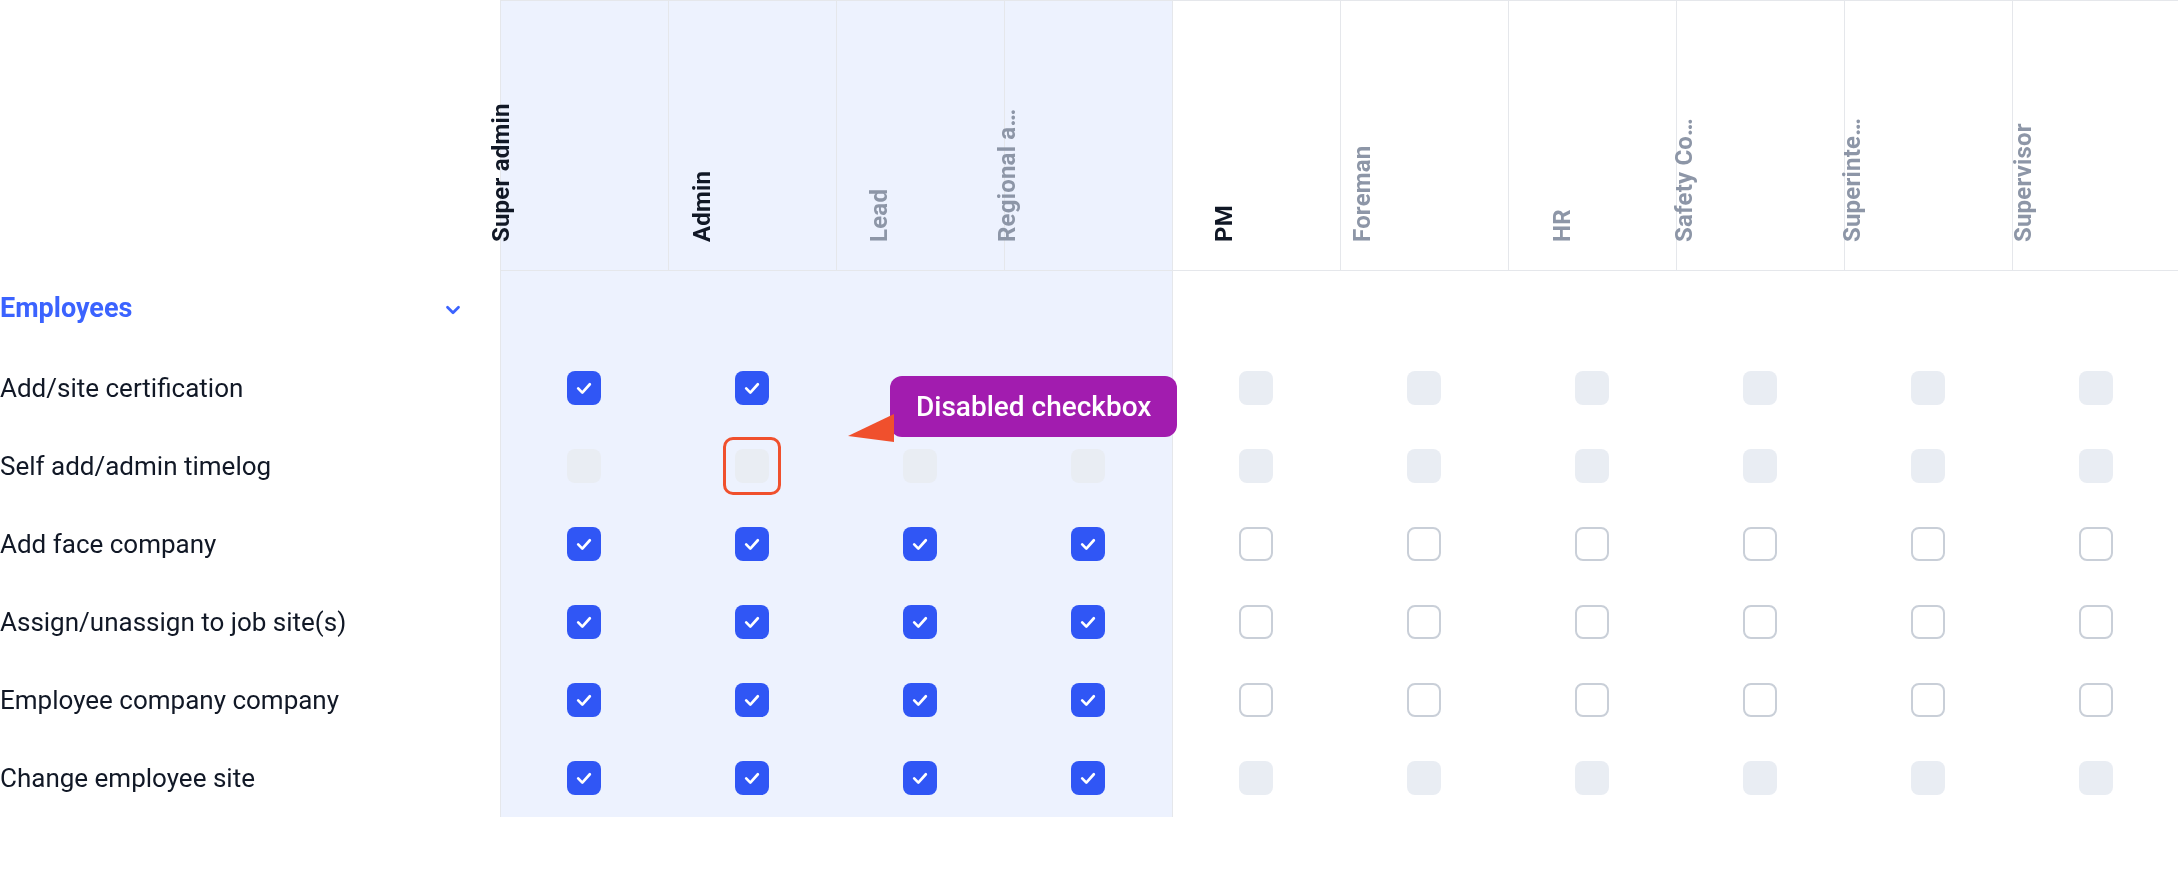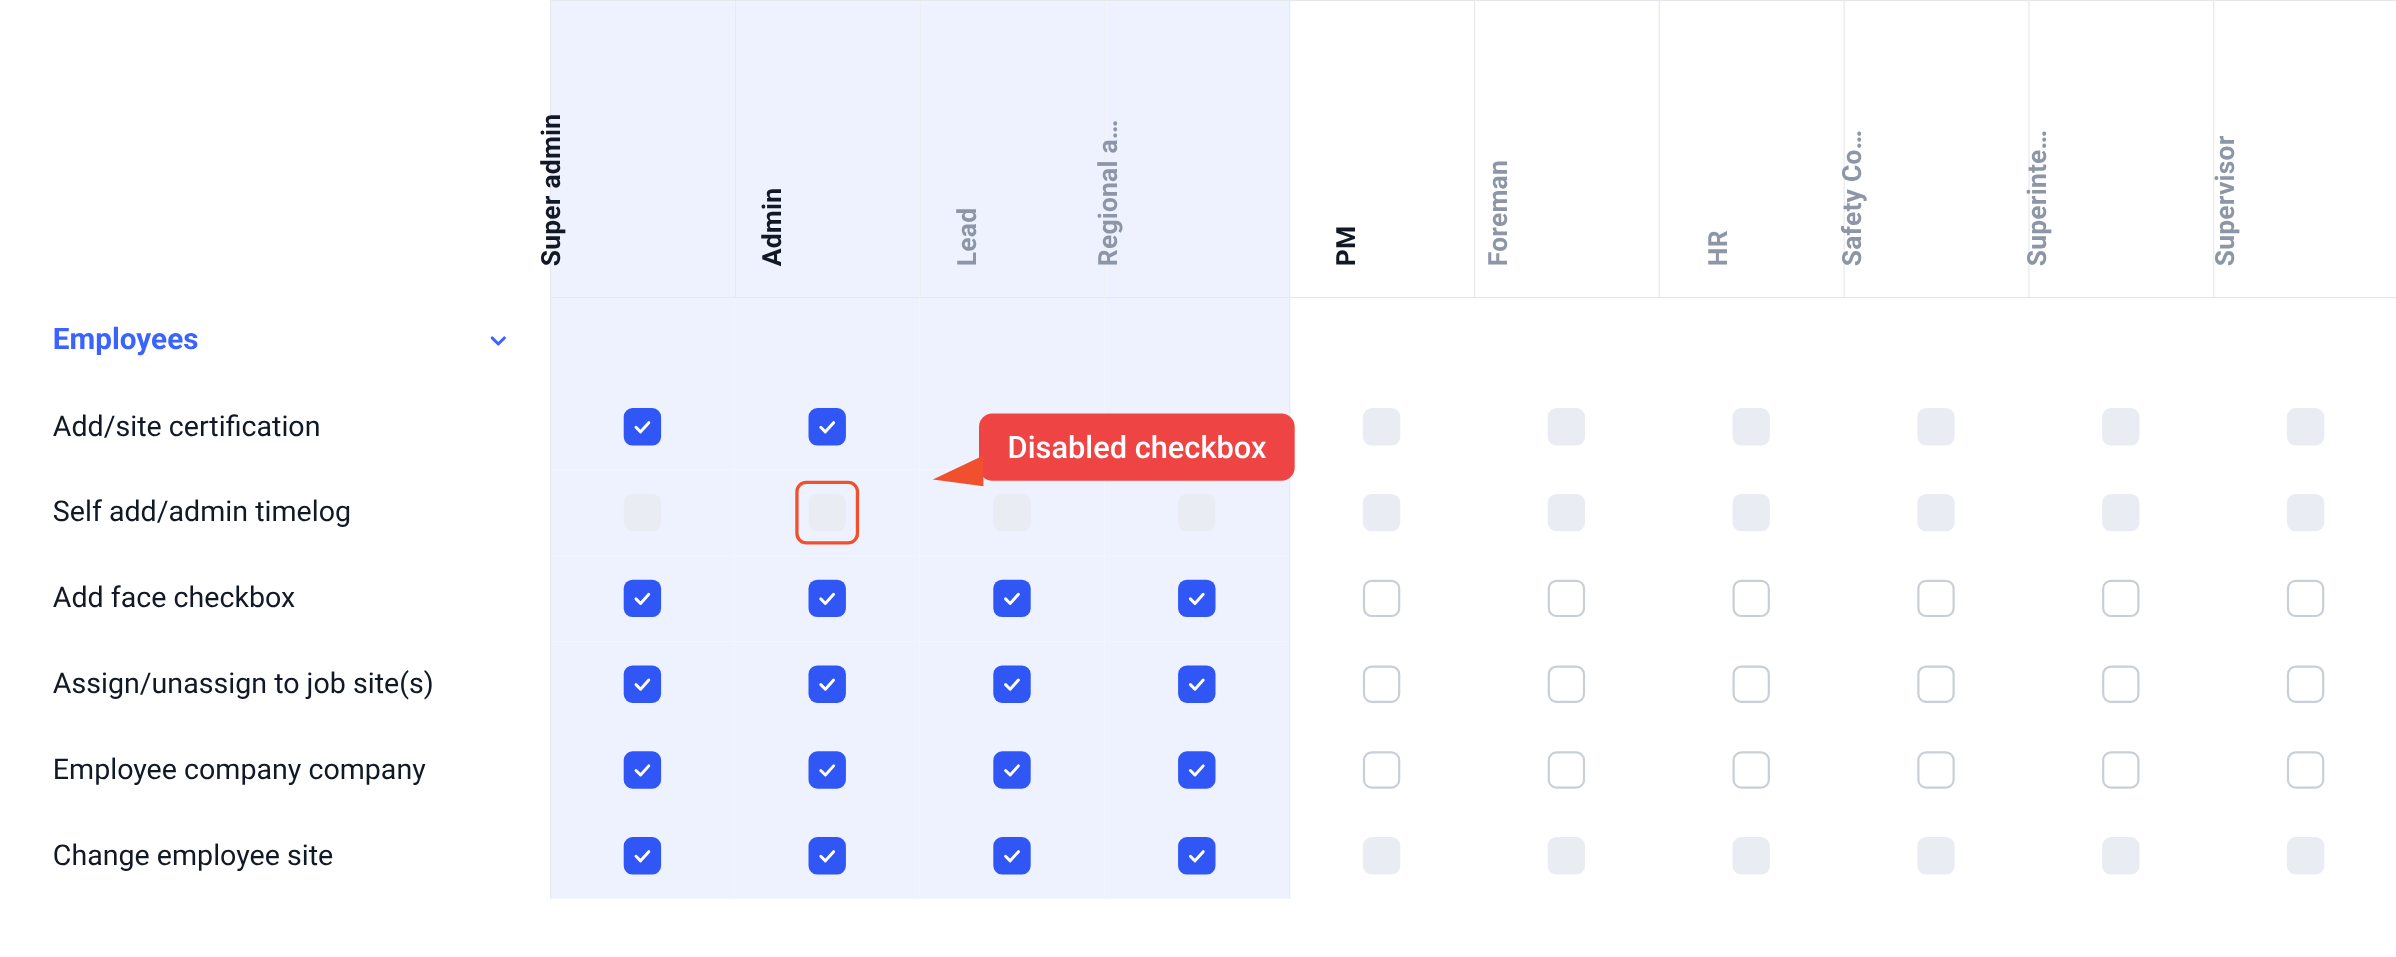--- a/index.html
+++ b/index.html
@@ -49,21 +49,20 @@
     letter-spacing: 0.2px;
     color: #111826;
   }
   .header-cell.muted .rot { color: #8d96a7; }
   .header-cell.bluebg.muted .rot { color: #8d96a7; }
 
   
   .body-row { height: 78px; }
   .body-row .label-cell {
     text-align: left;
-    padding-left: 48px;
     font-size: 26px;
     color: #111826;
     border: 0;
   }
   .group-row .label-cell {
     color: #3b63ff;
     font-weight: 700;
     font-size: 27px;
   }
   .group-row .label-cell .chev { float: right; margin-right: 36px; margin-top: 4px; }
@@ -112,21 +111,21 @@
   .tooltip {
     position: absolute;
     left: 846px;
     top: 370px;
     display: inline-flex;
     align-items: center;
     pointer-events: none;
     z-index: 50;
   }
   .tooltip .bubble {
-    background: #ef4444;
+    background: #a21caf;
     color: #fff;
     font-size: 28px;
     font-weight: 500;
     padding: 14px 26px;
     border-radius: 12px;
     white-space: nowrap;
   }
   .tooltip .arrow {
     width: 0; height: 0;
     margin-right: -2px;
@@ -236,21 +235,21 @@
           <td class="cell bluebg"><span class="cb disabled"></span></td>
           <td class="cell bluebg bluebg-div"><span class="cb disabled"></span></td>
           <td class="cell"><span class="cb disabled"></span></td>
           <td class="cell"><span class="cb disabled"></span></td>
           <td class="cell"><span class="cb disabled"></span></td>
           <td class="cell"><span class="cb disabled"></span></td>
           <td class="cell"><span class="cb disabled"></span></td>
           <td class="cell"><span class="cb disabled"></span></td>
         </tr>
         <tr class="body-row">
-          <td class="label-cell">Add face checkbox</td>
+          <td class="label-cell">Add face company</td>
           <td class="cell bluebg bluebg-first"><span class="cb checked">
               <svg viewBox="0 0 24 24" fill="none" stroke="#fff" stroke-width="3.2" stroke-linecap="round" stroke-linejoin="round">
                 <polyline points="5 12.5 10 17.5 19 7.5"></polyline>
               </svg>
             </span></td>
           <td class="cell bluebg"><span class="cb checked">
               <svg viewBox="0 0 24 24" fill="none" stroke="#fff" stroke-width="3.2" stroke-linecap="round" stroke-linejoin="round">
                 <polyline points="5 12.5 10 17.5 19 7.5"></polyline>
               </svg>
             </span></td>

